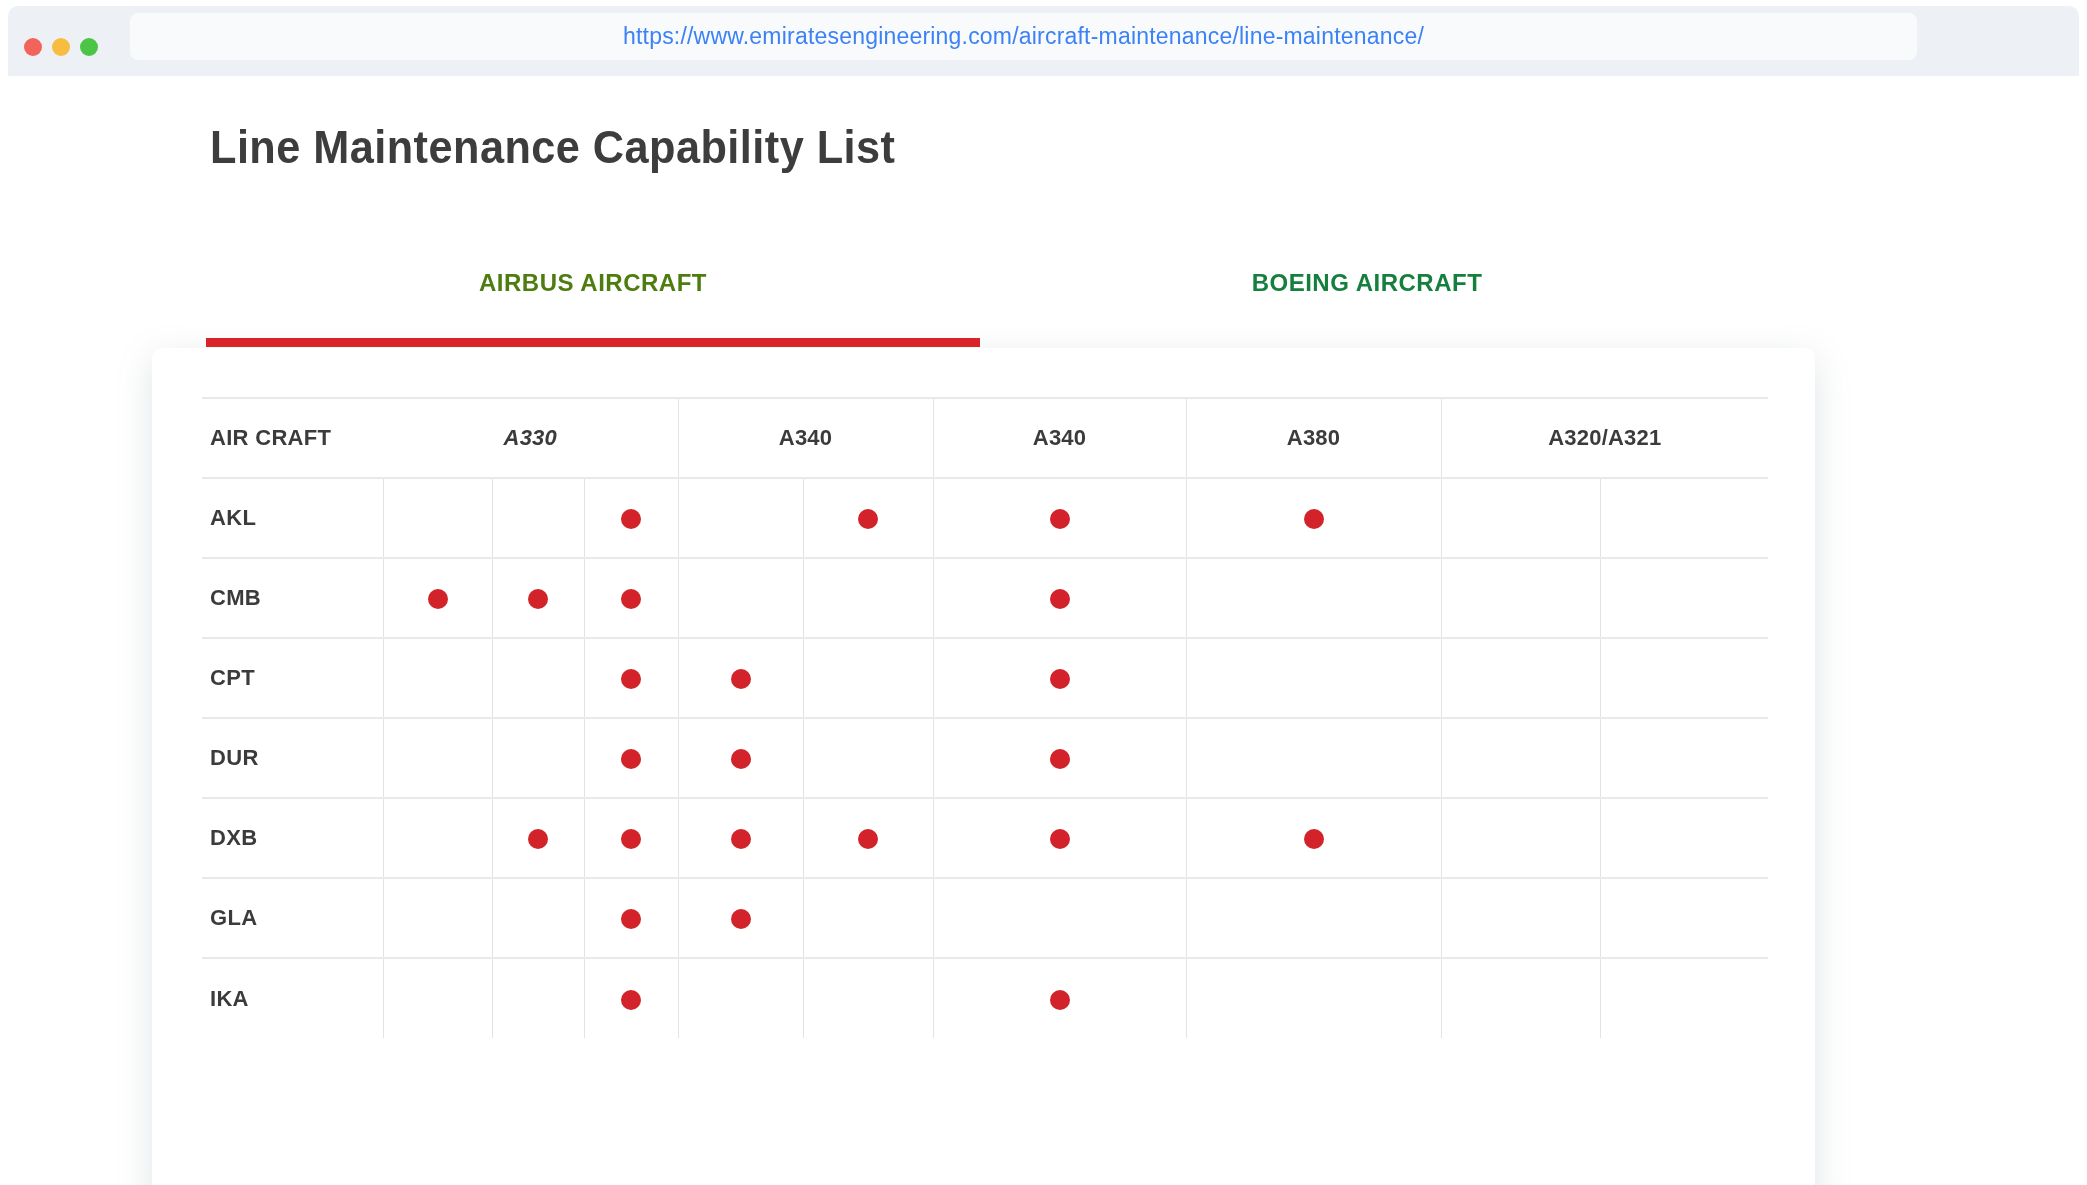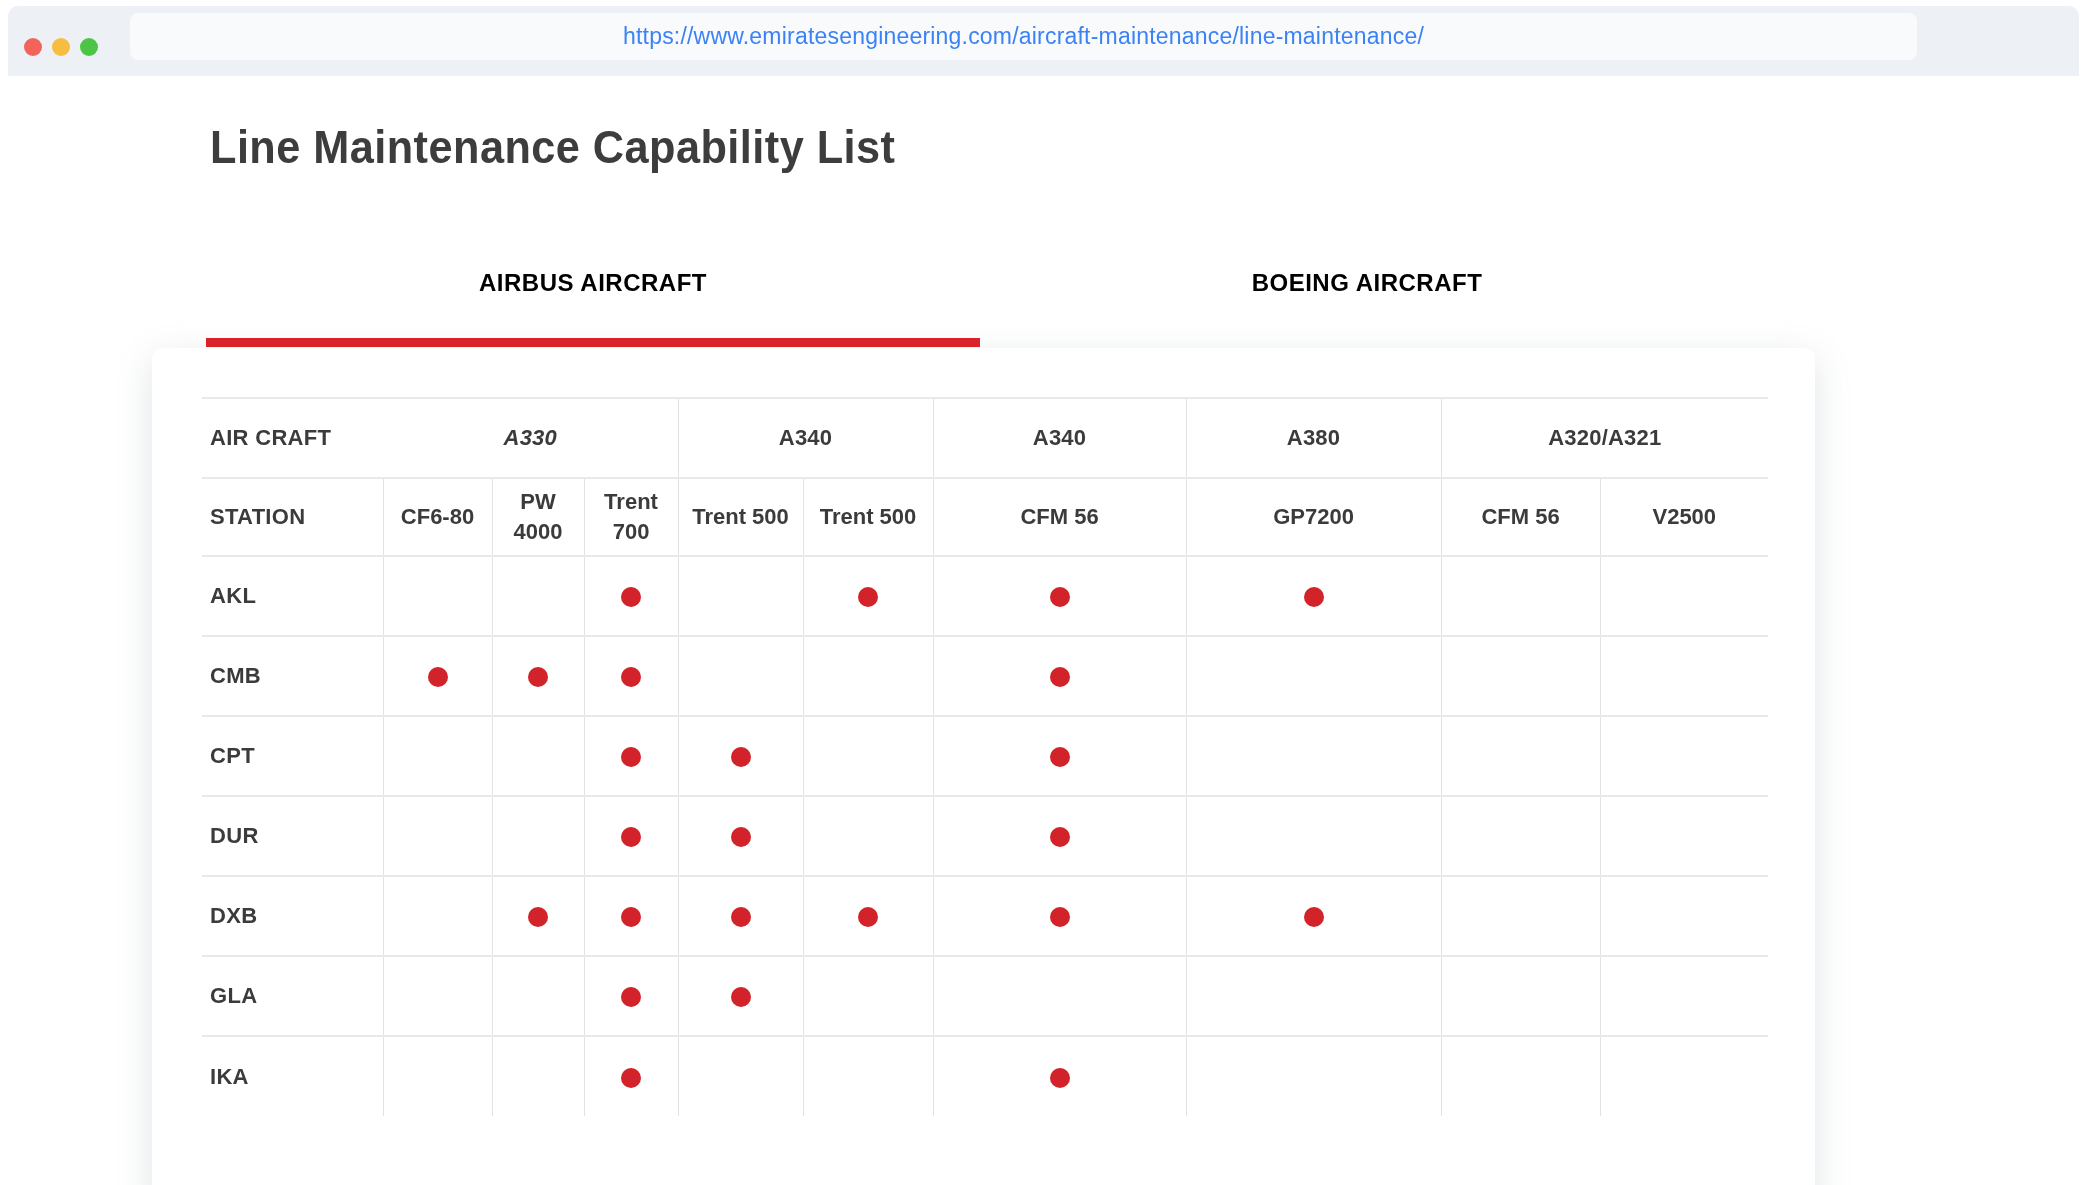--- a/index.html
+++ b/index.html
@@ -38,22 +38,22 @@
   }
 
   .tabs {
     position:absolute; left:206px; top:258px; width:1548px; height:50px;
     display:flex;
   }
   .tab {
     width:774px; height:50px; display:flex; align-items:center; justify-content:center;
     font-size:24px; font-weight:700; letter-spacing:.5px; cursor:pointer;
   }
-  .tab.active   { color:#000000; }
-  .tab.inactive { color:#000000; }
+  .tab.active   { color:#4d7c0f; }
+  .tab.inactive { color:#15803d; }
   .tab-underline {
     position:absolute; left:206px; top:338px; width:774px; height:9px;
     background:#de1f26;
   }
 
   .card {
     position:absolute; left:152px; top:348px; width:1663px; height:860px;
     background:#ffffff; border-radius:10px;
     box-shadow:0 10px 35px rgba(120,130,140,.22);
   }
@@ -122,32 +122,20 @@
     </colgroup>
     <tbody>
       <tr class="r-aircraft">
         <td class="rowlabel">AIR CRAFT</td>
         <td class="redname noleft" colspan="3">A330</td>
         <td class="redname" colspan="2">A340</td>
         <td class="redname">A340</td>
         <td class="redname">A380</td>
         <td class="redname" colspan="2">A320/A321</td>
       </tr>
-      <tr class="r-station">
-        <td class="rowlabel">STATION</td>
-        <td>CF6-80</td>
-        <td>PW 4000</td>
-        <td>Trent 700</td>
-        <td>Trent 500</td>
-        <td>Trent 500</td>
-        <td>CFM 56</td>
-        <td>GP7200</td>
-        <td>CFM 56</td>
-        <td>V2500</td>
-      </tr>
     </tbody>
     <tbody>
         <tr class="r-body">
           <td class="rowlabel">AKL</td>
           <td></td>
           <td></td>
           <td><span class="dot"></span></td>
           <td></td>
           <td><span class="dot"></span></td>
           <td><span class="dot"></span></td>

